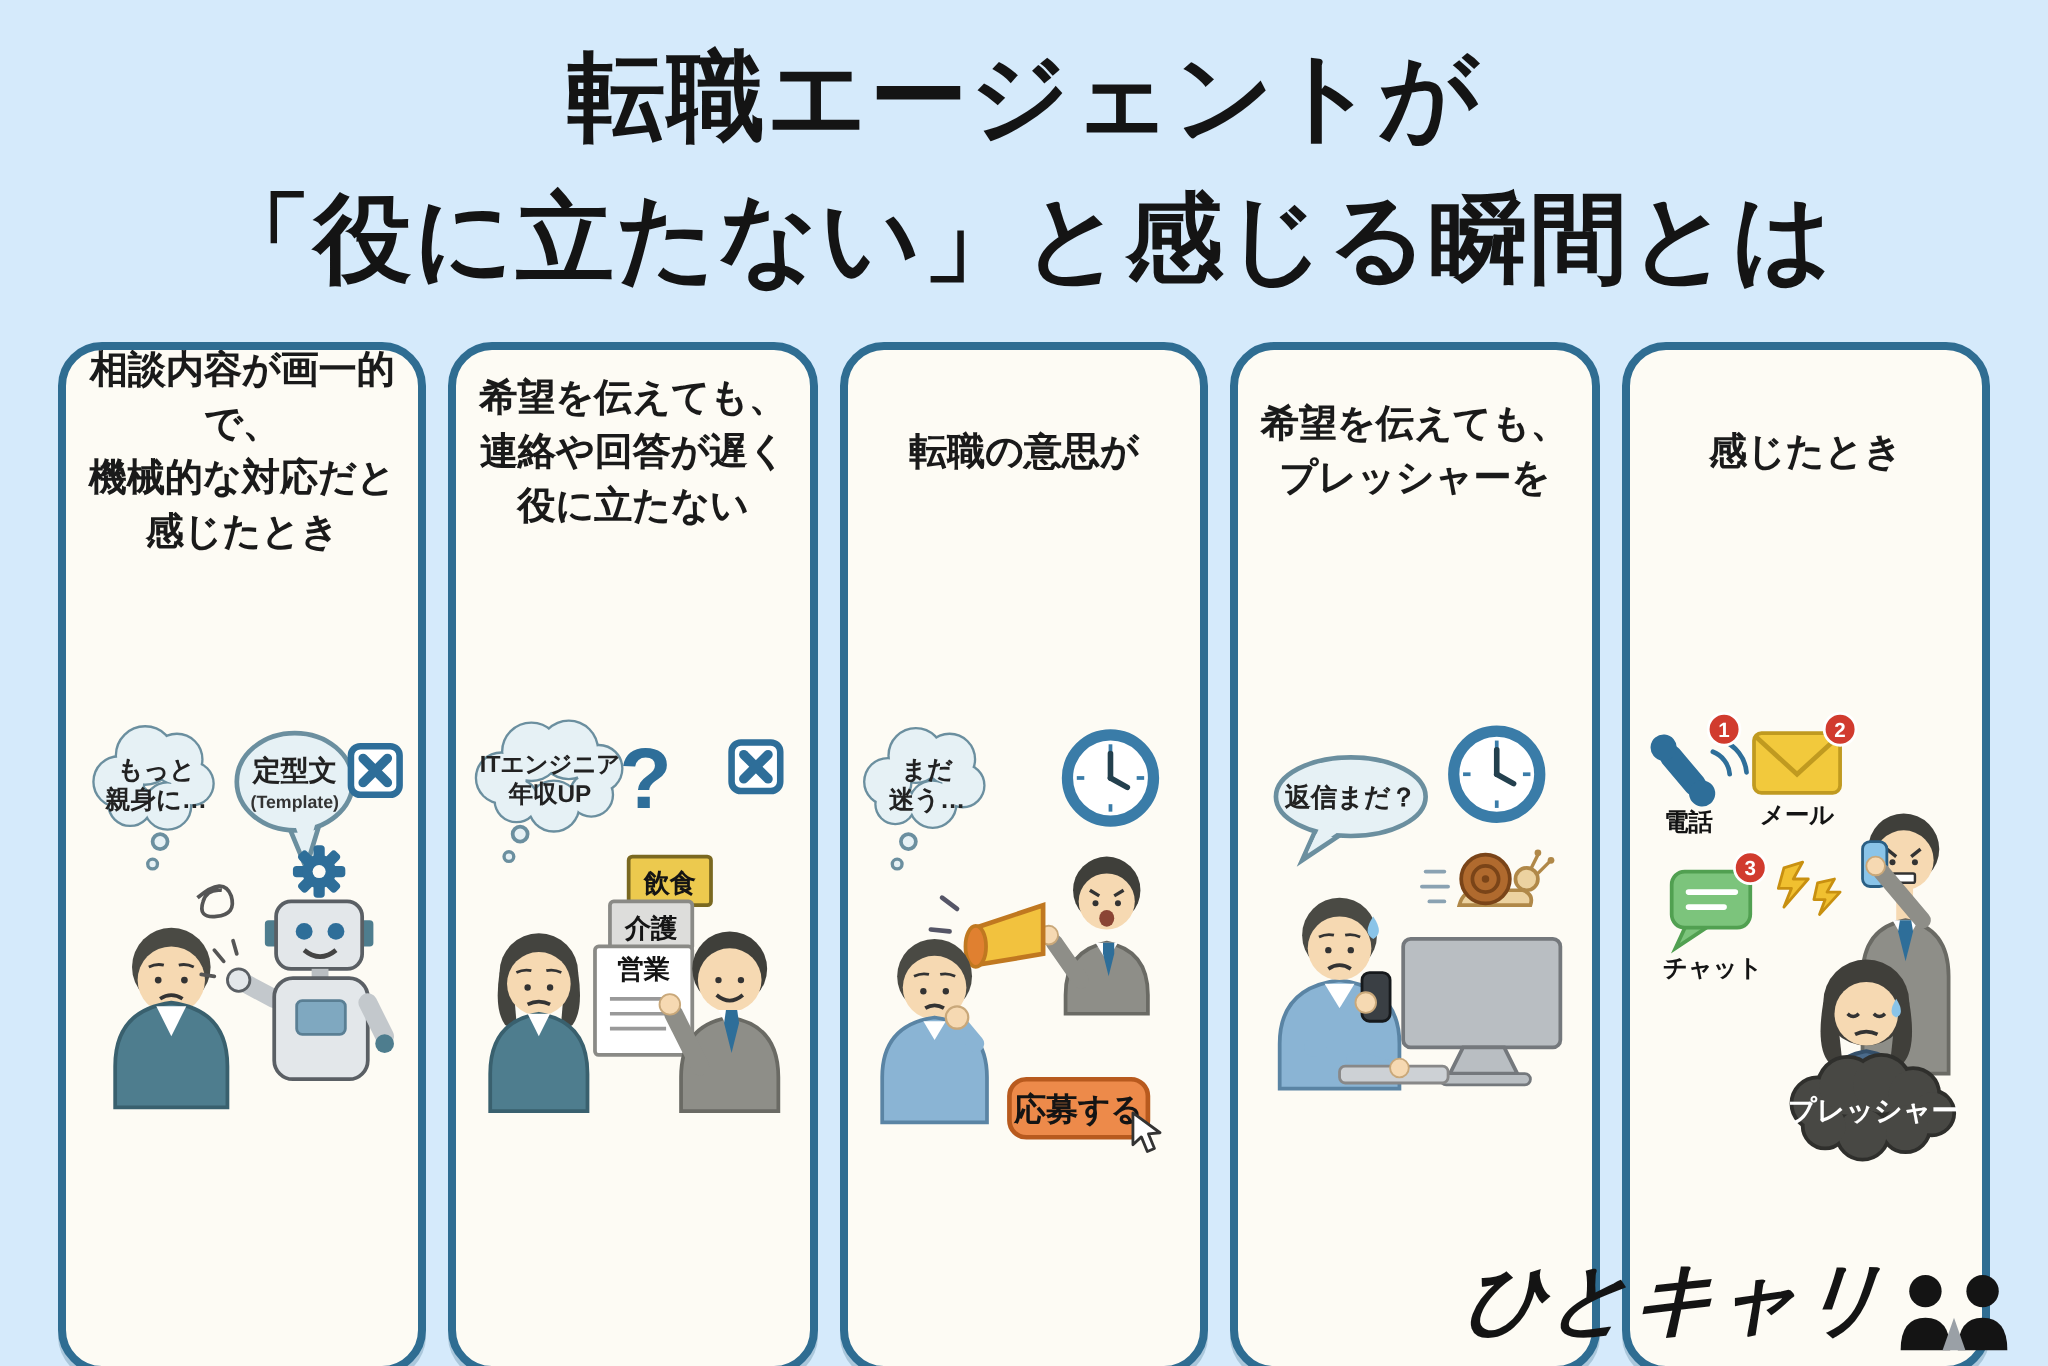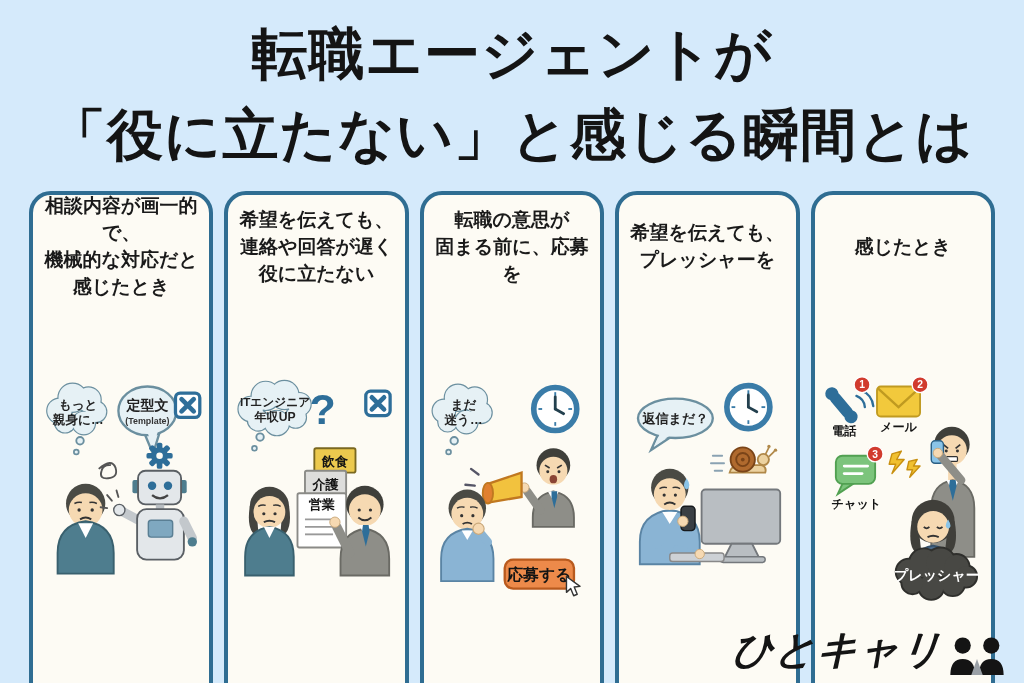--- a/index.html
+++ b/index.html
@@ -5,21 +5,21 @@
   * { margin:0; padding:0; box-sizing:border-box; }
   html,body { width:1024px; height:683px; overflow:hidden; }
   body {
     background:#d5eafb;
     font-family:"Liberation Sans","DejaVu Sans",sans-serif;
     position:relative;
   }
   .title {
     margin-top:14px;
     text-align:center;
-    font-size:56px;
+    font-size:49px;
     font-weight:900;
     color:#141414;
     line-height:1.44;
     letter-spacing:1px;
   }
   .panels {
     display:flex;
     gap:11px;
     margin:16px 29px 0 29px;
     height:516px;
@@ -251,21 +251,20 @@
           <line x1="126" y1="196" x2="112" y2="168" stroke="#8e8e88" stroke-width="10" stroke-linecap="round"></line>
           <circle cx="110" cy="163" r="5.5" fill="#f6d9b2" stroke="#c9a87a" stroke-width="1"></circle>
         </g>
       </svg>
     </div>
   </div>
 
   <div class="panel">
     <div class="panel-heading">
       <div>転職の意思が</div>
-      <div>固まる前に、応募を</div>
     </div>
     <div class="illustration">
       <svg viewBox="0 0 180 270">
         <g>
           <g stroke="#6b8f9f" stroke-width="2.5" fill="#e6f1f5">
             <circle cx="17" cy="44" r="12"></circle>
               <circle cx="32" cy="30" r="14"></circle>
               <circle cx="50" cy="32" r="13"></circle>
             <circle cx="57" cy="46" r="11"></circle>
               <circle cx="41" cy="56" r="12"></circle>

